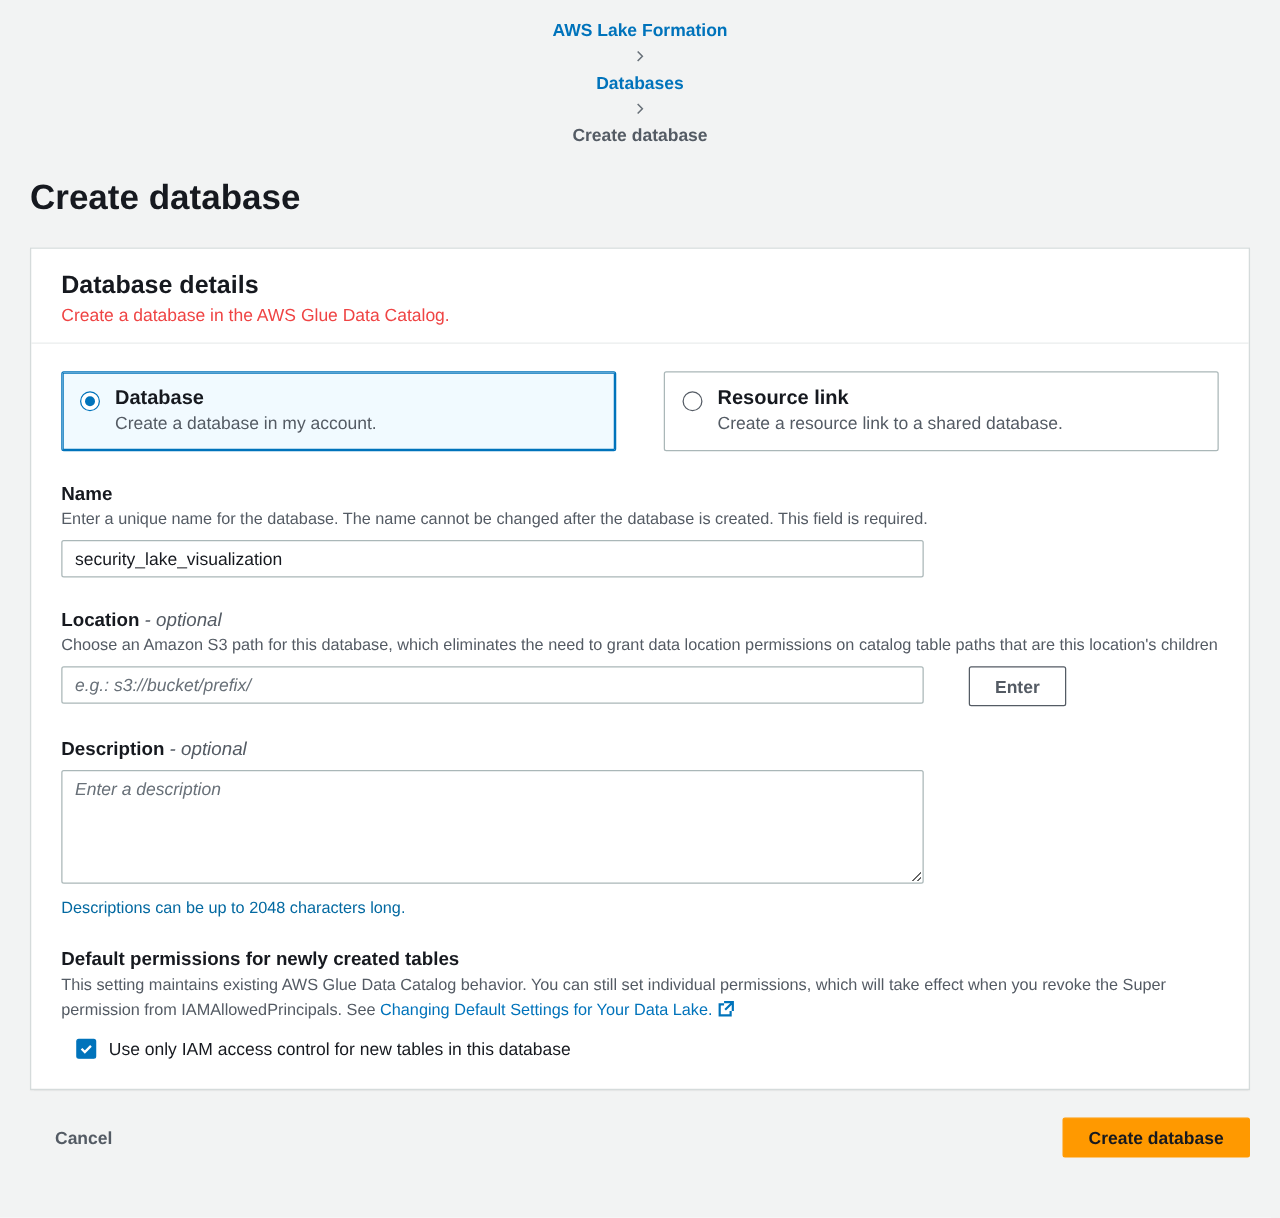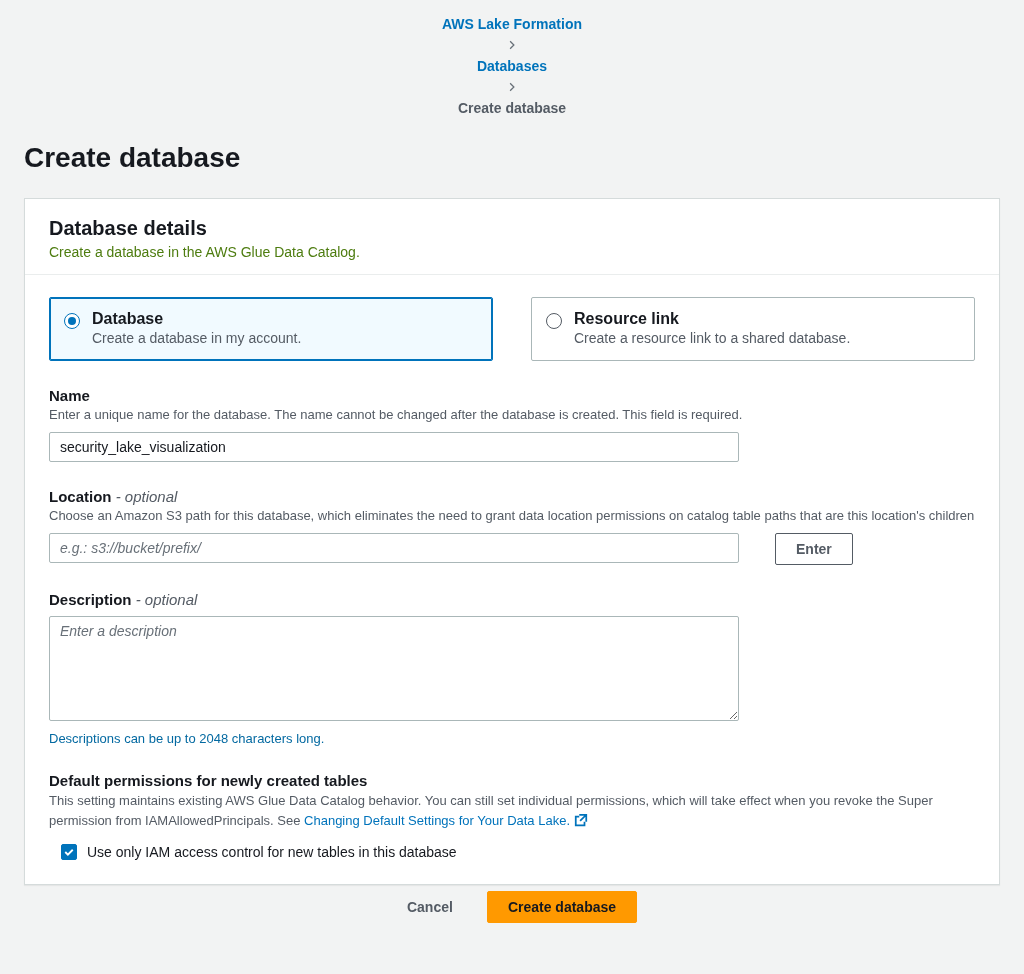--- a/index.html
+++ b/index.html
@@ -7,21 +7,21 @@
   a { color:#0073bb; text-decoration:none; }
   .page { padding: 12px 24px 48px 24px; max-width:1024px; }
   .breadcrumb { display:flex; align-items:center; gap:8px; font-size:14px; padding:4px 0 8px 0;flex-direction:column; }
   .bc-link { color:#0073bb; font-weight:600; }
   .bc-sep { color:#687078; display:flex; align-items:center; }
   .bc-current { color:#545b64; font-weight:600; }
   h1.page-title { font-size:28px; font-weight:700; margin:18px 0 24px 0; }
   .panel { background:#fff; border:1px solid #d5dbdb; box-shadow:0 1px 1px rgba(0,0,0,.05); }
   .panel-header { padding:18px 24px 14px 24px; border-bottom:1px solid #eaeded; }
   .panel-title { font-size:20px; font-weight:700; margin:0 0 4px 0; }
-  .panel-sub { font-size:14px; color:#4d7c0f; }
+  .panel-sub { font-size:14px; color:#ef4444; }
   .panel-body { padding:22px 24px 24px 24px; }
   .radio-row { display:flex; gap:38px; }
   .radio-card { flex:1; border:1px solid #aab7b8; border-radius:2px; padding:12px 16px 14px 14px; cursor:pointer; display:flex; gap:12px; align-items:flex-start; background:#fff; }
   .radio-card.selected { border:1px solid #0073bb; background:#f1faff; box-shadow:0 0 0 1px #0073bb inset; }
   .radio-outer { width:16px; height:16px; border:1px solid #545b64; border-radius:50%; margin-top:3px; flex:0 0 16px; display:flex; align-items:center; justify-content:center; background:#fff; }
   .radio-card.selected .radio-outer { border-color:#0073bb; }
   .radio-inner { width:8px; height:8px; border-radius:50%; background:#0073bb; display:none; }
   .radio-card.selected .radio-inner { display:block; }
   .rc-title { font-size:16px; font-weight:600; color:#16191f; }
   .rc-desc { font-size:14px; color:#545b64; margin-top:2px; }
@@ -31,28 +31,28 @@
   .fg-help { font-size:13px; color:#545b64; margin-top:2px; line-height:1.4; }
   .fg-constraint { font-size:13px; color:#0369a1; margin-top:6px; }
   input[type=text], textarea { width:100%; border:1px solid #aab7b8; border-radius:2px; padding:6px 10px; font-size:14px; font-family:inherit; color:#16191f; background:#fff; }
   input::placeholder, textarea::placeholder { color:#687078; font-style:italic; }
   .input-md { max-width:690px; margin-top:8px; }
   .loc-row { display:flex; gap:36px; align-items:flex-start; margin-top:8px; }
   .loc-row input { flex:1; max-width:690px; }
   .btn { display:inline-flex; align-items:center; justify-content:center; padding:6px 20px; font-size:14px; font-weight:700; border-radius:2px; cursor:pointer; border:1px solid #545b64; background:#fff; color:#545b64; min-height:32px; }
   .btn-primary { background:#ff9900; border-color:#ff9900; color:#16191f; }
   .btn-link { border:none; background:transparent; color:#545b64; font-weight:700; }
-  textarea.desc { max-width:690px; height:105px; resize:both; margin-top:8px; }
+  textarea.desc { max-width:690px; height:91px; resize:both; margin-top:8px; }
   .perm-text { font-size:13px; color:#545b64; margin-top:2px; line-height:1.5; }
   .ext-icon { display:inline-block; vertical-align:-2px; margin-left:4px; }
   .checkbox-row { display:flex; align-items:center; gap:10px; margin-top:12px;padding-left:12px; }
   .cb { width:16px; height:16px; border:1px solid #0073bb; background:#0073bb; border-radius:2px; display:flex; align-items:center; justify-content:center; flex:0 0 16px; cursor:pointer; }
   .cb svg { display:block; }
   .cb-label { font-size:14px; color:#16191f; }
-  .footer-actions { display:flex; justify-content:center; gap:14px; padding:6px 0 0 0; }
+  .footer-actions { display:flex; justify-content:space-between; gap:14px; padding:22px 0 0 0; }
 </style>
 </head>
 <body>
 
 <div class="page">
   <nav class="breadcrumb">
     <a href="#" class="bc-link">AWS Lake Formation</a>
     <span class="bc-sep">
       <svg width="10" height="10" viewBox="0 0 16 16">
           <path d="M5 2l6 6-6 6" fill="none" stroke="#687078" stroke-width="2"></path>

